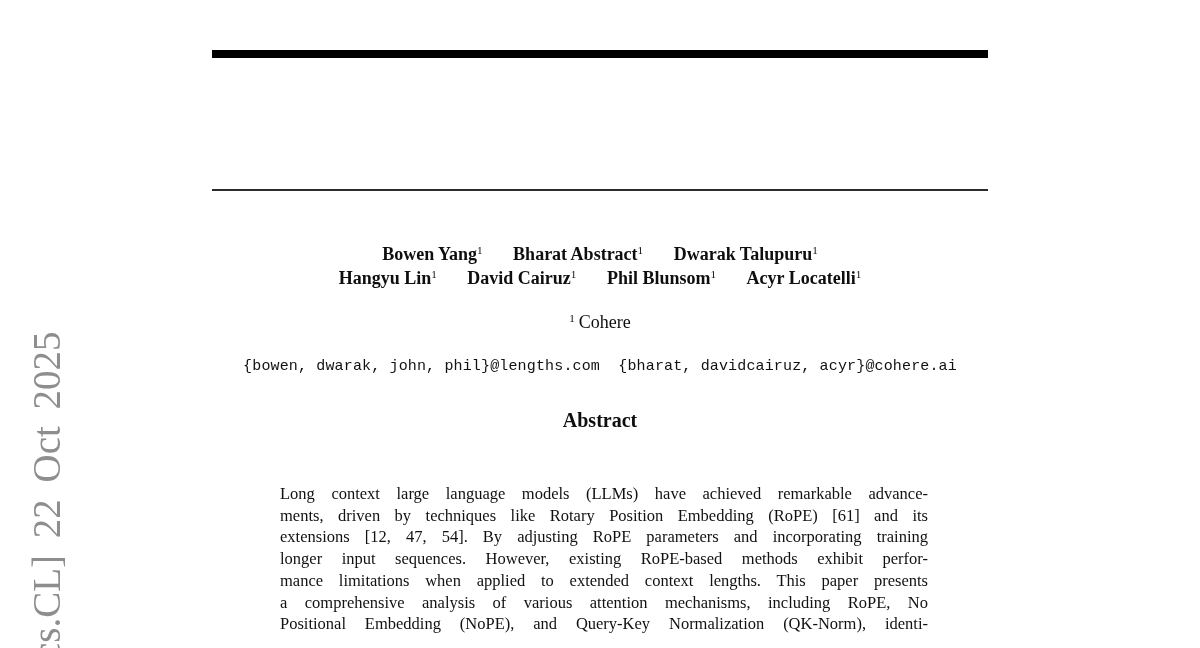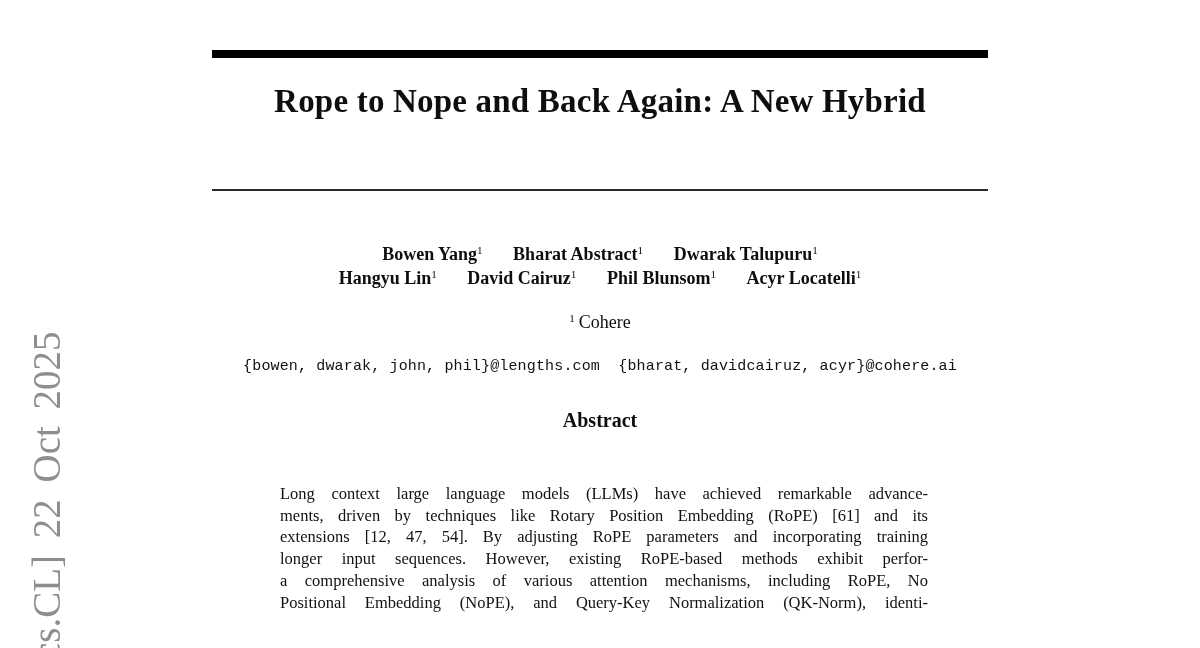--- a/index.html
+++ b/index.html
@@ -141,21 +141,20 @@
 </head>
 <body>
 
 <div class="page">
 
   <div class="arxiv-stamp">cs.CL] 22 Oct 2025</div>
 
   <div class="rule-thick"></div>
 
   <div class="title-block">
-    <div>Rope to Nope and Back Again: A New Hybrid</div>
   </div>
 
   <div class="rule-thin"></div>
 
   <div class="authors-block">
     <div>
       <span class="author"><span>Bowen Yang</span><span class="sup">1</span></span>
       <span class="author"><span>Bharat Abstract</span><span class="sup">1</span></span>
       <span class="author"><span>Dwarak Talupuru</span><span class="sup">1</span></span>
     </div>
@@ -173,17 +172,18 @@
 
   <div class="email-line">{bowen, dwarak, john, phil}@lengths.com  {bharat, davidcairuz, acyr}@cohere.ai</div>
 
   <div class="abstract-heading">Abstract</div>
 
   <div class="abstract-body">
     <div class="abstract-line">Long context large language models (LLMs) have achieved remarkable advance-</div>
     <div class="abstract-line">ments, driven by techniques like Rotary Position Embedding (RoPE) [61] and its</div>
     <div class="abstract-line">extensions [12, 47, 54]. By adjusting RoPE parameters and incorporating training</div>
     <div class="abstract-line">longer input sequences.  However, existing RoPE-based methods exhibit perfor-</div>
+    <div class="abstract-line">mance limitations when applied to extended context lengths.  This paper presents</div>
     <div class="abstract-line">a comprehensive analysis of various attention mechanisms, including RoPE, No</div>
     <div class="abstract-line">Positional Embedding (NoPE), and Query-Key Normalization (QK-Norm), identi-</div>
   </div>
 
 </div>
 
 </body></html>

